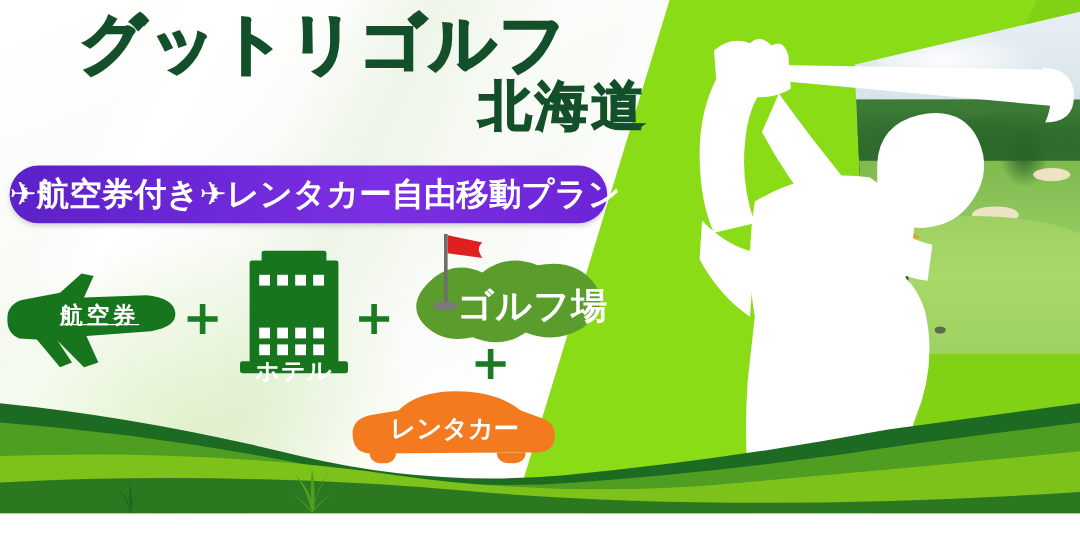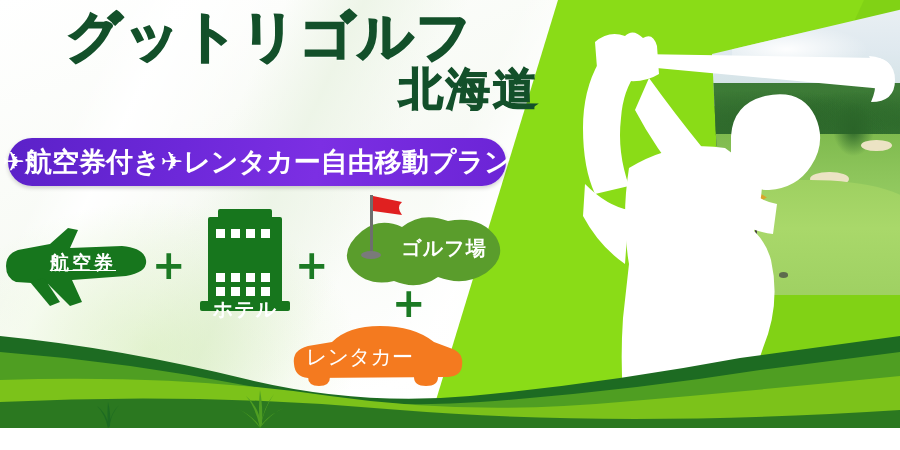--- a/index.html
+++ b/index.html
@@ -152,21 +152,21 @@
     font-family:"DejaVu Sans","Liberation Sans",sans-serif;
   }
 
   
   .badge {
     position:absolute; left:8px; top:138px;
     width:498px; height:48px;
     border-radius:26px;
     background:linear-gradient(100deg,#5b21c8 0%,#6d28d9 35%,#7c2fe3 62%,#6b24d6 100%);
     box-shadow:0 2px 4px rgba(0,0,0,.18);
-    display:flex; align-items:center; justify-content:center;
+    display:flex; align-items:center; 
     color:#ffffff;
     font-size:27px; font-weight:bold; letter-spacing:0px;
     white-space:nowrap;
     font-family:"DejaVu Sans","Liberation Sans",sans-serif;
   }
 
   
   .icon-plane {
     position:absolute; left:6px; top:222px; width:150px; height:88px;
   }
@@ -194,29 +194,29 @@
     position:absolute; left:0; top:43px; width:98px; text-align:center;
     color:#fff; font-weight:bold; font-size:20px; letter-spacing:1px;
     font-family:"DejaVu Sans","Liberation Sans",sans-serif;
     margin-top:48px;
   }
 
   .icon-golf { position:absolute; left:330px; top:193px; width:180px; height:102px; }
   .icon-golf svg { width:100%; height:100%; }
   .icon-golf .lbl {
     position:absolute; left:48px; top:42px; width:132px; text-align:center;
-    color:#fff; font-weight:bold; font-size:20px; letter-spacing:1px;
+    color:#fff; font-weight:bold; font-size:30px; letter-spacing:1px;
     font-family:"DejaVu Sans","Liberation Sans",sans-serif;
   }
 
   .icon-car { position:absolute; left:288px; top:320px; width:178px; height:70px; }
   .icon-car svg { width:100%; height:100%; }
   .icon-car .lbl {
-    position:absolute; left:18px; top:23px; width:146px; text-align:left;
-    color:#fff; font-weight:normal; font-size:21px; letter-spacing:0px;
+    position:absolute; left:18px; top:23px; width:146px; text-align:center;
+    color:#fff; font-weight:bold; font-size:21px; letter-spacing:0px;
     font-family:"DejaVu Sans","Liberation Sans",sans-serif;
   }
 
   .grass-tuft { position:absolute; left:230px; bottom:0; width:60px; height:46px; }
   .grass-tuft svg { width:100%; height:100%; }
   .grass-tuft2 { position:absolute; left:85px; bottom:0; width:46px; height:30px; }
   .grass-tuft2 svg { width:100%; height:100%; }
 </style>
 </head>
 <body>

